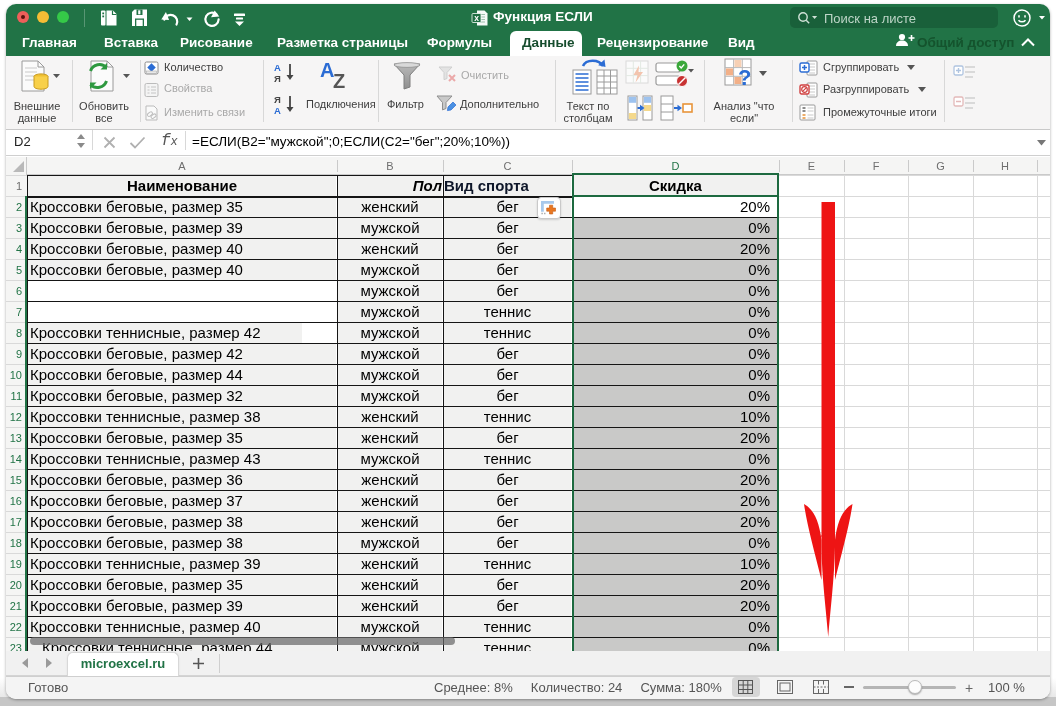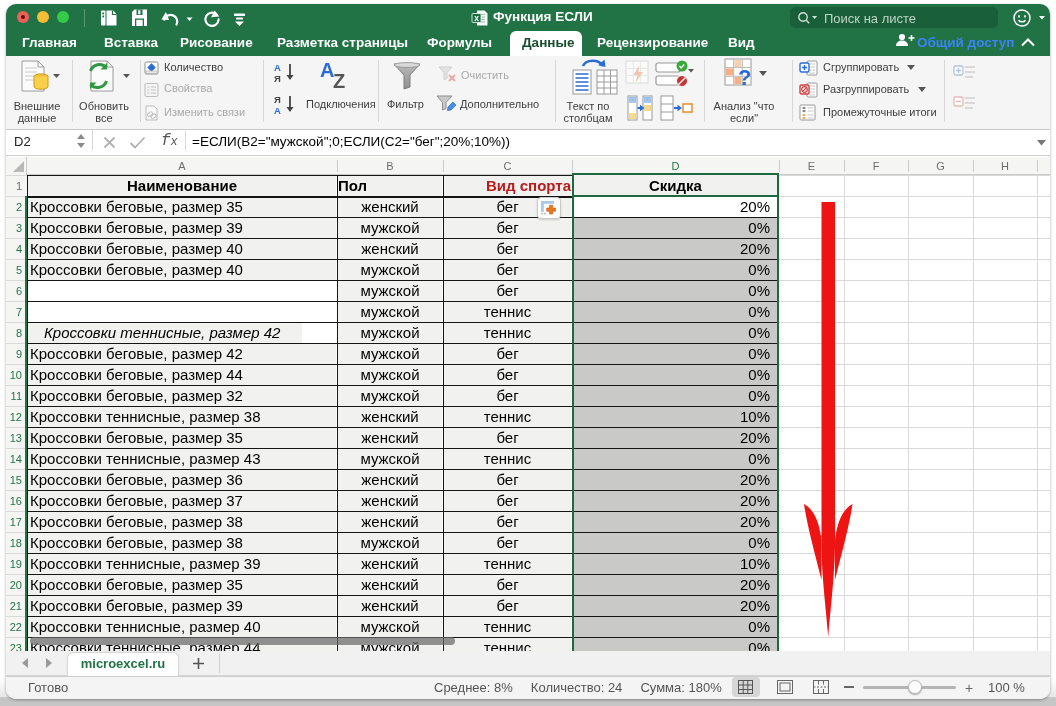--- a/index.html
+++ b/index.html
@@ -80,21 +80,21 @@
 <div class="ab" style="left:421px;top:31px;font-size:13.5px;font-weight:bold;color:#fff">Формулы</div>
 <div class="ab" style="left:591px;top:31px;font-size:13.5px;font-weight:bold;color:#fff">Рецензирование</div>
 <div class="ab" style="left:722px;top:31px;font-size:13.5px;font-weight:bold;color:#fff">Вид</div>
 <div class="ab" style="left:504px;top:27px;width:72px;height:25px;background:#fff;border-radius:6px 6px 0 0"></div>
 <div class="ab" style="left:516px;top:31px;font-size:13.5px;font-weight:bold;color:#174d2e">Данные</div>
 <svg class="ab" style="left:889px;top:29px" width="20" height="14" viewBox="0 0 20 14">
 <circle cx="7" cy="4" r="3.1" fill="#fff"></circle>
         <path d="M1 13c0-3.4 2.7-5.4 6-5.4s6 2 6 5.4z" fill="#fff"></path>
 <path d="M16.5 2v6M13.5 5h6" stroke="#fff" stroke-width="1.6"></path>
 </svg>
-<div class="ab" style="left:911px;top:31px;font-size:13.5px;font-weight:bold;color:#3b82f6">Общий доступ</div>
+<div class="ab" style="left:911px;top:31px;font-size:13.5px;font-weight:bold;color:#14532d">Общий доступ</div>
 <svg class="ab" style="left:1015px;top:34px" width="14" height="9" viewBox="0 0 14 9">
 <path d="M1 7.5L7 1.5l6 6" fill="none" stroke="#fff" stroke-width="2"></path>
       </svg>
 <div class="ab" style="left:0;top:52px;width:1044px;height:74px;background:#f6f5f5;border-bottom:1px solid #c9c9c9"></div>
 <div class="sep" style="left:66px;top:56px;height:62px"></div>
 <div class="sep" style="left:134px;top:56px;height:62px"></div>
 <div class="sep" style="left:257px;top:56px;height:62px"></div>
 <div class="sep" style="left:372px;top:56px;height:62px"></div>
 <div class="sep" style="left:549px;top:56px;height:62px"></div>
 <div class="sep" style="left:698px;top:56px;height:62px"></div>
@@ -401,39 +401,39 @@
 <div class="rlbl" style="left:0;top:338px;width:16px;color:#217346">16</div>
 <div class="rlbl" style="left:0;top:359px;width:16px;color:#217346">17</div>
 <div class="rlbl" style="left:0;top:380px;width:16px;color:#217346">18</div>
 <div class="rlbl" style="left:0;top:401px;width:16px;color:#217346">19</div>
 <div class="rlbl" style="left:0;top:422px;width:16px;color:#217346">20</div>
 <div class="rlbl" style="left:0;top:443px;width:16px;color:#217346">21</div>
 <div class="rlbl" style="left:0;top:464px;width:16px;color:#217346">22</div>
 <div class="rlbl" style="left:0;top:485px;width:16px;color:#217346">23</div>
 <div class="ab" style="left:19px;top:39px;width:2px;height:455px;background:#217346"></div>
 <div class="cell" style="left:22px;top:19px;width:308px;height:20px;background:#f1f1f0;line-height:20px;text-align:center;font-weight:bold;font-size:15px;color:#000;">Наименование</div>
-<div class="cell" style="left:332px;top:19px;width:104px;height:20px;background:#f1f1f0;line-height:20px;text-align:left;font-weight:bold;font-size:15px;color:#000;">Пол</div>
-<div class="cell" style="left:438px;top:19px;width:127px;height:36px;background:#f1f1f0;line-height:20px;text-align:right;font-weight:bold;font-size:15px;color:#b91c1c;">Вид спорта</div>
+<div class="cell" style="left:332px;top:19px;width:104px;height:20px;background:#f1f1f0;line-height:20px;text-align:right;font-weight:bold;font-size:15px;color:#000;font-style:italic;">Пол</div>
+<div class="cell" style="left:438px;top:19px;width:127px;height:36px;background:#f1f1f0;line-height:20px;text-align:left;font-weight:bold;font-size:15px;color:#0f172a;">Вид спорта</div>
 <div class="cell" style="left:22px;top:40px;width:308px;height:20px;background:#f1f1f0;line-height:20px;text-align:left;padding-left:2px;font-size:15px;color:#000;">Кроссовки беговые, размер 35</div>
 <div class="cell" style="left:332px;top:40px;width:104px;height:20px;background:#f1f1f0;line-height:20px;text-align:center;font-size:15px;color:#000;">женский</div>
 <div class="cell" style="left:438px;top:40px;width:127px;height:20px;background:#f1f1f0;line-height:20px;text-align:center;font-size:15px;color:#000;">бег</div>
 <div class="cell" style="left:22px;top:61px;width:308px;height:20px;background:#f1f1f0;line-height:20px;text-align:left;padding-left:2px;font-size:15px;color:#000;">Кроссовки беговые, размер 39</div>
 <div class="cell" style="left:332px;top:61px;width:104px;height:20px;background:#f1f1f0;line-height:20px;text-align:center;font-size:15px;color:#000;">мужской</div>
 <div class="cell" style="left:438px;top:61px;width:127px;height:20px;background:#f1f1f0;line-height:20px;text-align:center;font-size:15px;color:#000;">бег</div>
 <div class="cell" style="left:22px;top:82px;width:308px;height:20px;background:#f1f1f0;line-height:20px;text-align:left;padding-left:2px;font-size:15px;color:#000;">Кроссовки беговые, размер 40</div>
 <div class="cell" style="left:332px;top:82px;width:104px;height:20px;background:#f1f1f0;line-height:20px;text-align:center;font-size:15px;color:#000;">женский</div>
 <div class="cell" style="left:438px;top:82px;width:127px;height:20px;background:#f1f1f0;line-height:20px;text-align:center;font-size:15px;color:#000;">бег</div>
 <div class="cell" style="left:22px;top:103px;width:308px;height:20px;background:#f1f1f0;line-height:20px;text-align:left;padding-left:2px;font-size:15px;color:#000;">Кроссовки беговые, размер 40</div>
 <div class="cell" style="left:332px;top:103px;width:104px;height:20px;background:#f1f1f0;line-height:20px;text-align:center;font-size:15px;color:#000;">мужской</div>
 <div class="cell" style="left:438px;top:103px;width:127px;height:20px;background:#f1f1f0;line-height:20px;text-align:center;font-size:15px;color:#000;">бег</div>
 <div class="cell" style="left:332px;top:124px;width:104px;height:20px;background:#f1f1f0;line-height:20px;text-align:center;font-size:15px;color:#000;">мужской</div>
 <div class="cell" style="left:438px;top:124px;width:127px;height:20px;background:#f1f1f0;line-height:20px;text-align:center;font-size:15px;color:#000;">бег</div>
 <div class="cell" style="left:332px;top:145px;width:104px;height:20px;background:#f1f1f0;line-height:20px;text-align:center;font-size:15px;color:#000;">мужской</div>
 <div class="cell" style="left:438px;top:145px;width:127px;height:20px;background:#f1f1f0;line-height:20px;text-align:center;font-size:15px;color:#000;">теннис</div>
-<div class="cell" style="left:22px;top:166px;width:274px;height:20px;background:#f1f1f0;line-height:20px;text-align:left;padding-left:16px;font-size:15px;color:#000;font-style:italic;">Кроссовки теннисные, размер 42</div>
+<div class="cell" style="left:22px;top:166px;width:274px;height:20px;background:#f1f1f0;line-height:20px;text-align:left;padding-left:2px;font-size:15px;color:#000;">Кроссовки теннисные, размер 42</div>
 <div class="cell" style="left:332px;top:166px;width:104px;height:20px;background:#f1f1f0;line-height:20px;text-align:center;font-size:15px;color:#000;">мужской</div>
 <div class="cell" style="left:438px;top:166px;width:127px;height:20px;background:#f1f1f0;line-height:20px;text-align:center;font-size:15px;color:#000;">теннис</div>
 <div class="cell" style="left:22px;top:187px;width:308px;height:20px;background:#f1f1f0;line-height:20px;text-align:left;padding-left:2px;font-size:15px;color:#000;">Кроссовки беговые, размер 42</div>
 <div class="cell" style="left:332px;top:187px;width:104px;height:20px;background:#f1f1f0;line-height:20px;text-align:center;font-size:15px;color:#000;">мужской</div>
 <div class="cell" style="left:438px;top:187px;width:127px;height:20px;background:#f1f1f0;line-height:20px;text-align:center;font-size:15px;color:#000;">бег</div>
 <div class="cell" style="left:22px;top:208px;width:308px;height:20px;background:#f1f1f0;line-height:20px;text-align:left;padding-left:2px;font-size:15px;color:#000;">Кроссовки беговые, размер 44</div>
 <div class="cell" style="left:332px;top:208px;width:104px;height:20px;background:#f1f1f0;line-height:20px;text-align:center;font-size:15px;color:#000;">мужской</div>
 <div class="cell" style="left:438px;top:208px;width:127px;height:20px;background:#f1f1f0;line-height:20px;text-align:center;font-size:15px;color:#000;">бег</div>
 <div class="cell" style="left:22px;top:229px;width:308px;height:20px;background:#f1f1f0;line-height:20px;text-align:left;padding-left:2px;font-size:15px;color:#000;">Кроссовки беговые, размер 32</div>
 <div class="cell" style="left:332px;top:229px;width:104px;height:20px;background:#f1f1f0;line-height:20px;text-align:center;font-size:15px;color:#000;">мужской</div>
@@ -464,21 +464,21 @@
 <div class="cell" style="left:438px;top:397px;width:127px;height:20px;background:#f1f1f0;line-height:20px;text-align:center;font-size:15px;color:#000;">теннис</div>
 <div class="cell" style="left:22px;top:418px;width:308px;height:20px;background:#f1f1f0;line-height:20px;text-align:left;padding-left:2px;font-size:15px;color:#000;">Кроссовки беговые, размер 35</div>
 <div class="cell" style="left:332px;top:418px;width:104px;height:20px;background:#f1f1f0;line-height:20px;text-align:center;font-size:15px;color:#000;">женский</div>
 <div class="cell" style="left:438px;top:418px;width:127px;height:20px;background:#f1f1f0;line-height:20px;text-align:center;font-size:15px;color:#000;">бег</div>
 <div class="cell" style="left:22px;top:439px;width:308px;height:20px;background:#f1f1f0;line-height:20px;text-align:left;padding-left:2px;font-size:15px;color:#000;">Кроссовки беговые, размер 39</div>
 <div class="cell" style="left:332px;top:439px;width:104px;height:20px;background:#f1f1f0;line-height:20px;text-align:center;font-size:15px;color:#000;">женский</div>
 <div class="cell" style="left:438px;top:439px;width:127px;height:20px;background:#f1f1f0;line-height:20px;text-align:center;font-size:15px;color:#000;">бег</div>
 <div class="cell" style="left:22px;top:460px;width:308px;height:20px;background:#f1f1f0;line-height:20px;text-align:left;padding-left:2px;font-size:15px;color:#000;">Кроссовки теннисные, размер 40</div>
 <div class="cell" style="left:332px;top:460px;width:104px;height:20px;background:#f1f1f0;line-height:20px;text-align:center;font-size:15px;color:#000;">мужской</div>
 <div class="cell" style="left:438px;top:460px;width:127px;height:20px;background:#f1f1f0;line-height:20px;text-align:center;font-size:15px;color:#000;">теннис</div>
-<div class="cell" style="left:22px;top:481px;width:308px;height:20px;background:#f1f1f0;line-height:20px;text-align:left;padding-left:2px;font-size:15px;color:#000;">Кроссовки теннисные, размер 44</div>
+<div class="cell" style="left:22px;top:481px;width:308px;height:20px;background:#f1f1f0;line-height:20px;text-align:left;padding-left:14px;font-size:15px;color:#000;">Кроссовки теннисные, размер 44</div>
 <div class="cell" style="left:332px;top:481px;width:104px;height:20px;background:#f1f1f0;line-height:20px;text-align:center;font-size:15px;color:#000;">мужской</div>
 <div class="cell" style="left:438px;top:481px;width:127px;height:20px;background:#f1f1f0;line-height:20px;text-align:center;font-size:15px;color:#000;">теннис</div>
 <div class="ab" style="left:21px;top:18px;width:1px;height:476px;background:#151515"></div>
 <div class="ab" style="left:331px;top:18px;width:1px;height:476px;background:#151515"></div>
 <div class="ab" style="left:437px;top:18px;width:1px;height:476px;background:#151515"></div>
 <div class="ab" style="left:21px;top:18px;width:752px;height:1px;background:#151515"></div>
 <div class="ab" style="left:21px;top:39px;width:752px;height:2px;background:#151515"></div>
 <div class="ab" style="left:21px;top:60px;width:752px;height:1px;background:#151515"></div>
 <div class="ab" style="left:21px;top:81px;width:752px;height:1px;background:#151515"></div>
 <div class="ab" style="left:21px;top:102px;width:752px;height:1px;background:#151515"></div>

